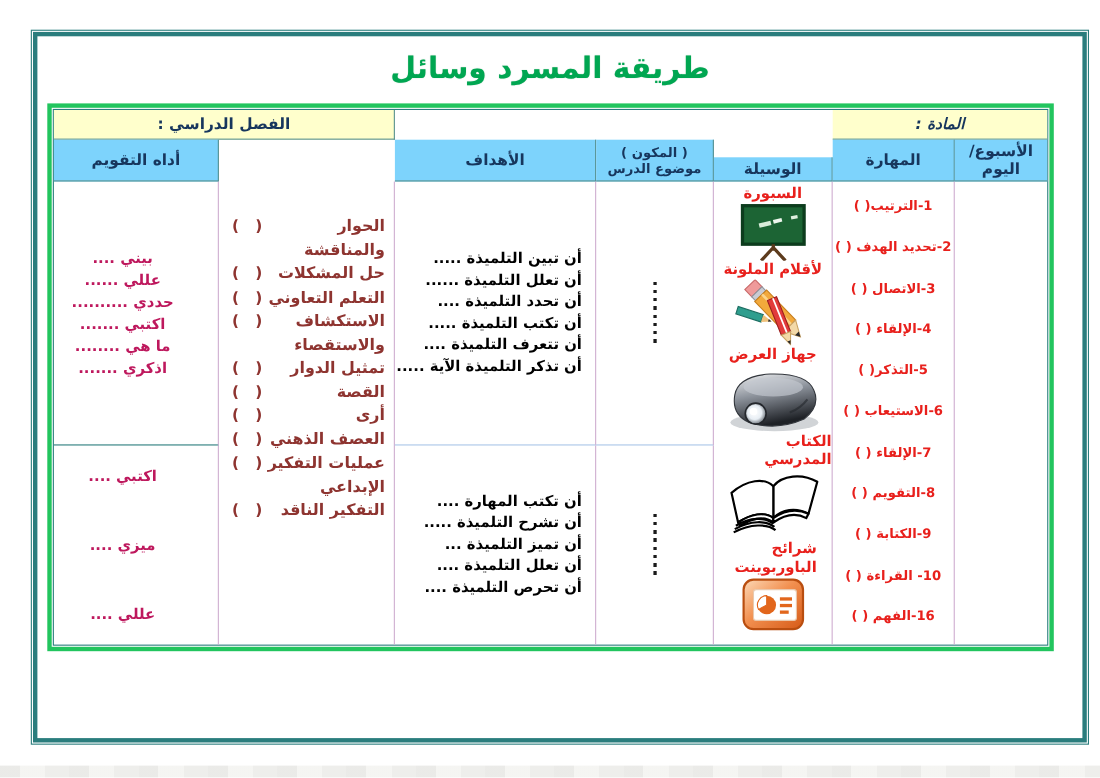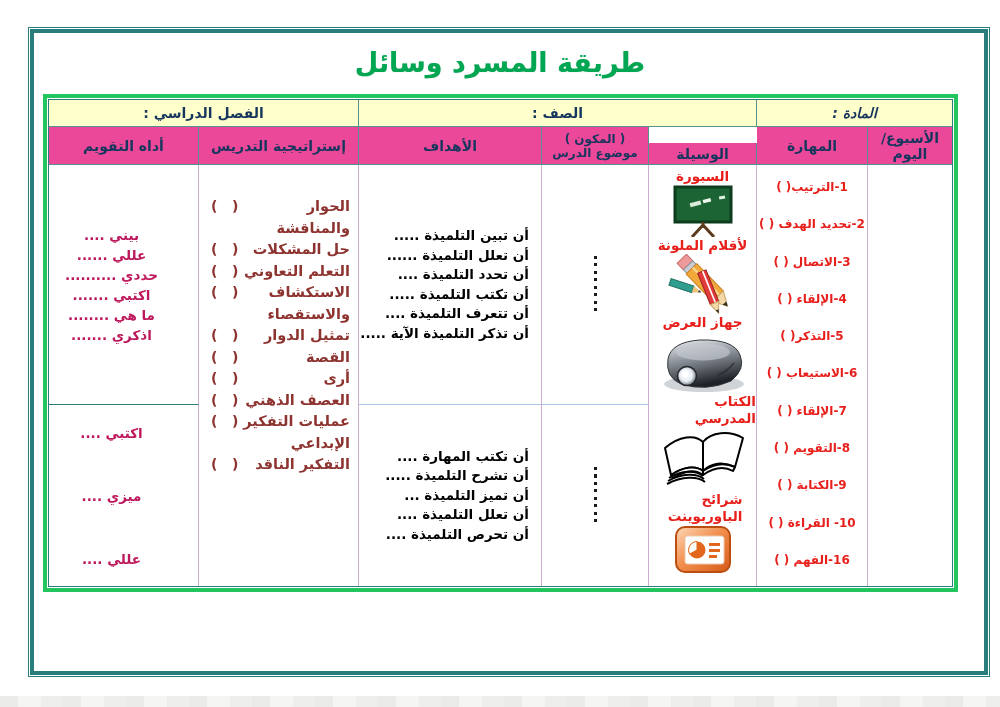--- a/index.html
+++ b/index.html
@@ -31,21 +31,21 @@
     border:4px solid #22c55e; background:#fff;
   }
   .tbl-inner { position:absolute; inset:0; margin:1px; border:1px solid #2a7d7d; }
   .grid {
     display:grid; width:100%; height:100%; direction:ltr;
     grid-template-columns:150px 160px 183px 107px 108px 111px auto;
     grid-template-rows:27px 38px 240px auto;
   }
   .cell { position:relative; overflow:hidden; }
   .h1 { background:#ffffcc; border-bottom:1px solid #57918f; display:flex; align-items:center; justify-content:center; }
-  .h2 { background:#ec4899; border-bottom:1px solid #57918f; display:flex; align-items:center; justify-content:center; text-align:center; }
+  .h2 { background:#7dd3fc; border-bottom:1px solid #57918f; display:flex; align-items:center; justify-content:center; text-align:center; }
   .h1, .h2 { color:#17365d; font-weight:bold; font-size:14px; direction:rtl; }
   .h2.small { font-size:12px; line-height:14px; }
   .sep-h { border-right:1px solid #57918f; }
   .sep-b { border-right:1px solid #cfadd0; }
   .g-sem  { grid-column:1/3; grid-row:1; }
   .g-class{ grid-column:3/6; grid-row:1; }
   .g-subj { grid-column:6/8; grid-row:1;font-style:italic; }
   .g-h1 { grid-column:1; grid-row:2; } .g-h2 { grid-column:2; grid-row:2; }
   .g-h3 { grid-column:3; grid-row:2; } .g-h4 { grid-column:4; grid-row:2; }
   .g-h5 { grid-column:5; grid-row:2;margin-top:16px; } .g-h6 { grid-column:6; grid-row:2; }
@@ -89,25 +89,23 @@
     <div class="frame-inner"></div>
   </div>
 
   <div class="title">طريقة المسرد وسائل</div>
 
   <div class="tbl-outer">
     <div class="tbl-inner">
       <div class="grid">
 
         <div class="cell h1 g-sem sep-h">الفصل الدراسي :</div>
-        <div class="cell h1 g-class sep-h">الصف :</div>
         <div class="cell h1 g-subj">المادة :</div>
 
         <div class="cell h2 g-h1 sep-h">أداه التقويم</div>
-        <div class="cell h2 g-h2 sep-h">إستراتيجية التدريس</div>
         <div class="cell h2 g-h3 sep-h">الأهداف</div>
         <div class="cell h2 g-h4 sep-h small">( المكون ) موضوع الدرس</div>
         <div class="cell h2 g-h5 sep-h">الوسيلة</div>
         <div class="cell h2 g-h6 sep-h">المهارة</div>
         <div class="cell h2 g-h7">الأسبوع/اليوم</div>
 
         <div class="cell g-eval1 sep-b vcenter eval-cell">
 
         <div class="eval-line">بيني ....</div>
             <div class="eval-line">عللي ......</div>

